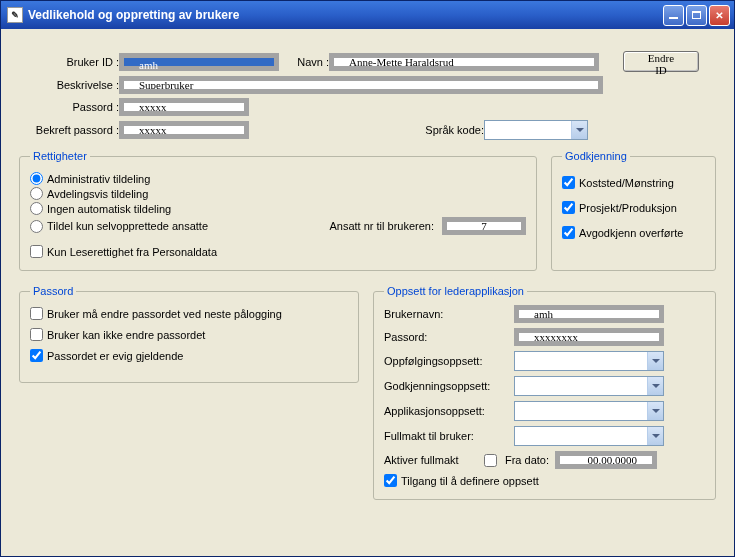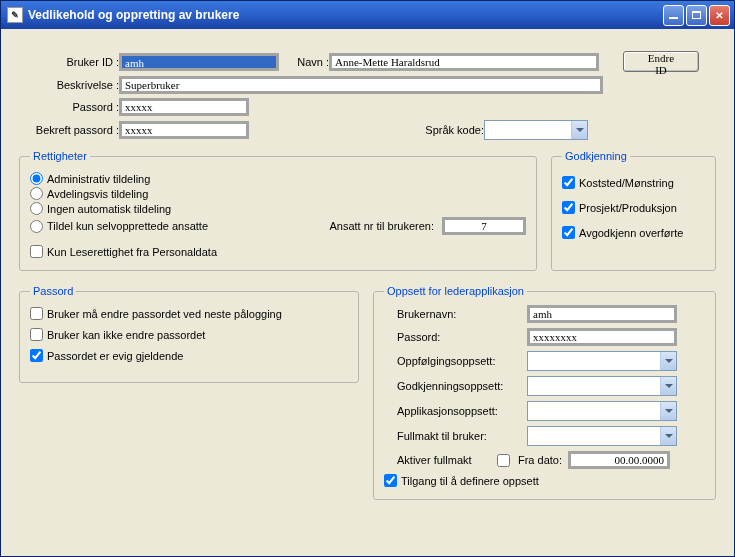--- a/index.html
+++ b/index.html
@@ -61,25 +61,25 @@
     position: relative;
   }
   .row {
     display: flex;
     align-items: center;
     margin-bottom: 4px;
   }
   .lbl { text-align: right; padding-right: 0; }
   input[type=text], .txt {
     height: 18px;
-    border: 3px solid #a3a3a3;
+    border: 5px solid #a3a3a3;
     background: #fff;
     font-family: Tahoma;
     font-size: 11px;
-    padding: 1px 3px;
+    padding: 1px 15px;
   }
   .sel {
     background: #316AC5;
     color: #fff;
   }
   .btn {
     height: 21px;
     background: #ECE9D8;
     border: 1px solid #707070;
     border-radius: 3px;
@@ -122,21 +122,21 @@
     display:flex; align-items:center; justify-content:center;
   }
   .combo .carrow::after {
     content:"";
     border-left:4px solid transparent;
     border-right:4px solid transparent;
     border-top:4px solid #4D6185;
   }
   .mid-columns { display:flex; gap:14px; margin-top:10px; }
   .lower-columns { display:flex; gap:14px; margin-top:14px; }
-  .ledercol .r { display:flex; align-items:center; margin-bottom:5px;margin-left:13px; }
+  .ledercol .r { display:flex; align-items:center; margin-bottom:5px; }
   .ledercol .r .l { width: 130px; }
 </style>
 </head>
 <body>
 
 <div class="window">
   <div class="titlebar">
     <span class="app-icon">✎</span>
     <span class="title">Vedlikehold og oppretting av brukere</span>
     <div class="tbtn min">

